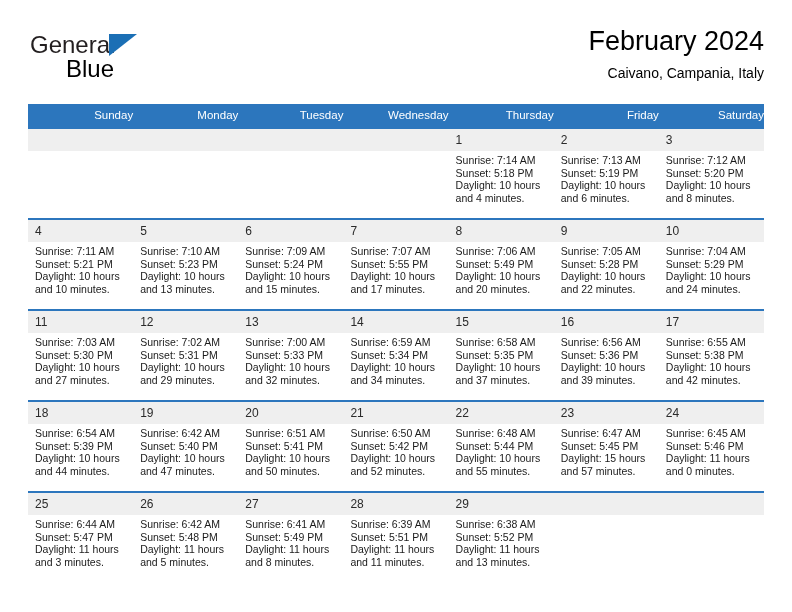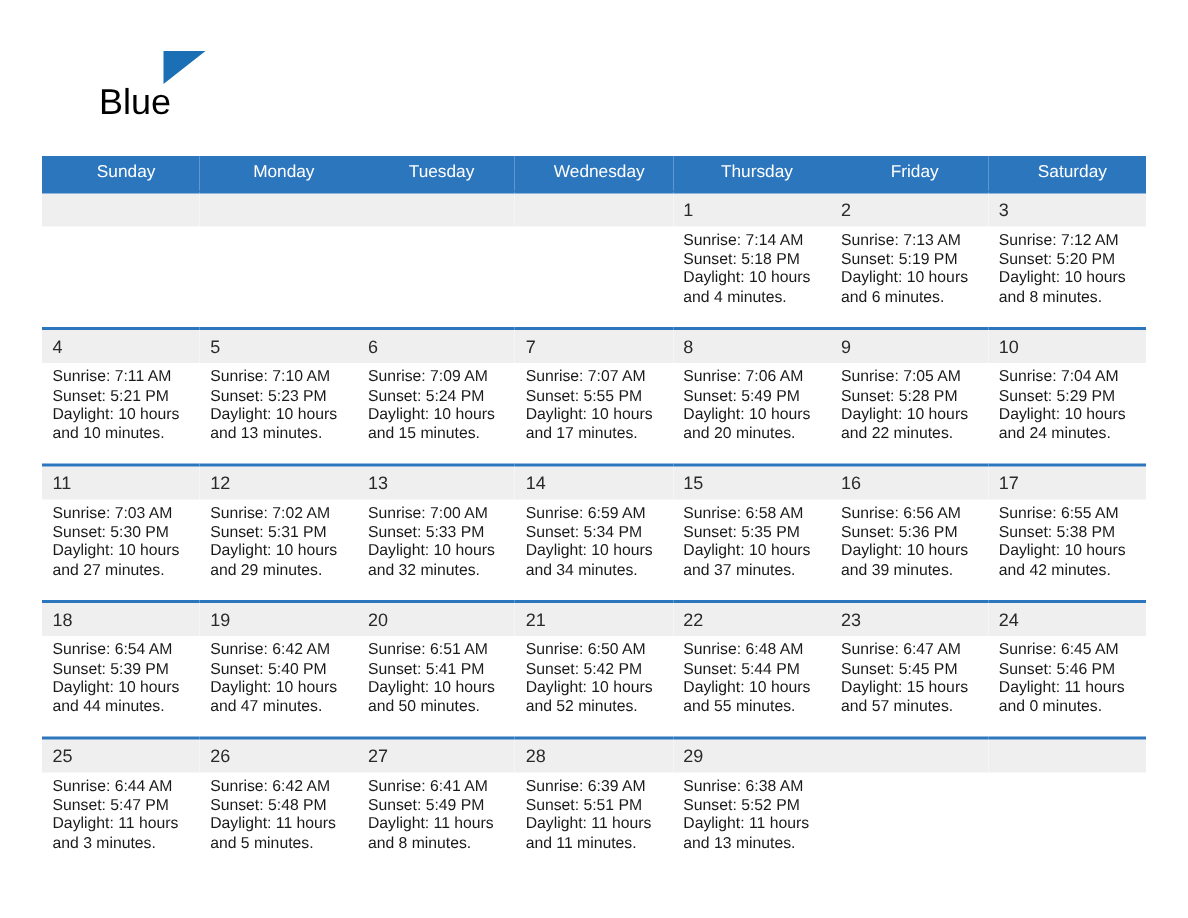--- a/index.html
+++ b/index.html
@@ -81,21 +81,21 @@
     border-collapse: collapse;
     table-layout: fixed;
   }
   .cal col { width: 105.14px; }
 
   thead th {
     background: #2c76bd;
     color: #ffffff;
     font-size: 11.5px;
     font-weight: normal;
-    text-align: center;
+    text-align: right;
     padding: 5px 0 5px 7px;
     height: 21px;
     line-height: 13px;
     border: none;
   }
 
   tbody td {
     vertical-align: top;
     padding: 0;
     border-top: 2px solid #2c76bd;
@@ -126,24 +126,29 @@
   .info div.dl { white-space: normal; }
 </style>
 </head>
 <body>
 
 <div id="page">
 
   <div class="top">
 
     <div class="brand">
+      <span class="brand-general">General</span>
       <span class="brand-tri"></span>
       <span class="brand-blue">Blue</span>
     </div>
 
+    <div class="title-wrap">
+      <div class="cal-title">February 2024</div>
+      <div class="cal-sub">Caivano, Campania, Italy</div>
+    </div>
 
   </div>
 
   <table class="cal">
     <colgroup>
       <col>
         <col>
         <col>
         <col>
         <col>

